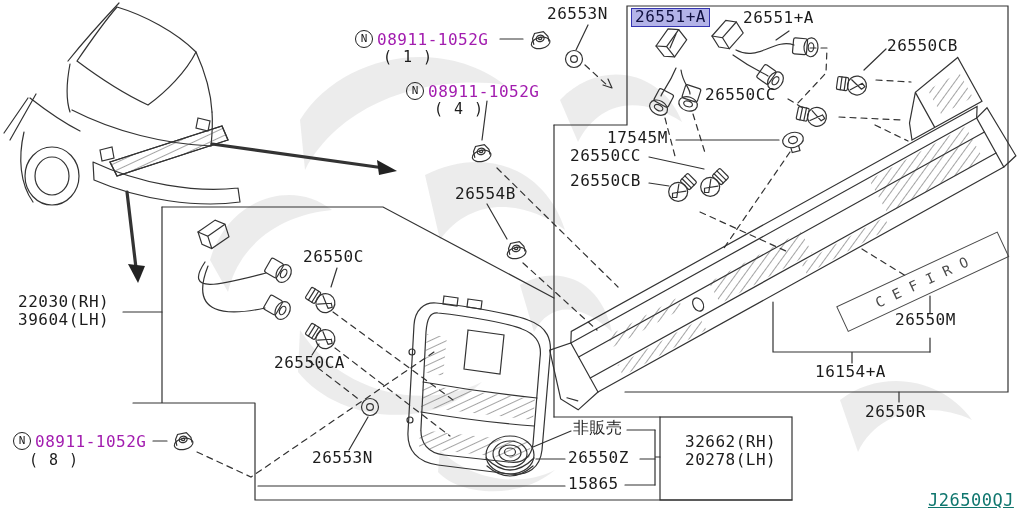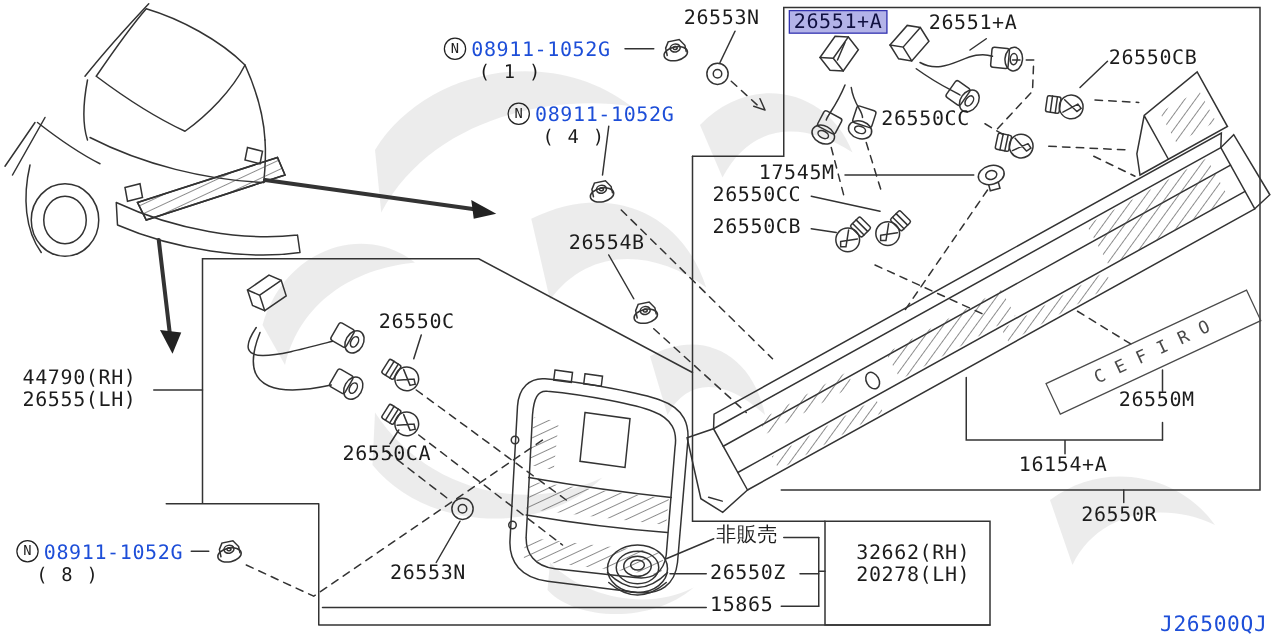--- a/index.html
+++ b/index.html
@@ -5,27 +5,27 @@
   html,body{margin:0;padding:0;background:#fff;}
   .stage{position:relative;width:1024px;height:511px;background:#ffffff;overflow:hidden;
          font-family:"DejaVu Sans Mono","Liberation Mono",monospace;}
   svg.art{position:absolute;left:0;top:0;z-index:1;}
   .lbl{position:absolute;z-index:2;font-size:16px;letter-spacing:.5px;color:#1c1c1c;
        white-space:nowrap;line-height:1.05;}
   .hl{background:rgba(116,116,214,0.55);border:1.5px solid #3434b0;padding:0 3px;color:#101040;}
   .fast{position:absolute;z-index:2;display:flex;align-items:flex-start;gap:4px;}
   .ncirc{display:inline-block;width:16px;height:16px;border:1.4px solid #222;border-radius:50%;
          font-size:11px;line-height:15px;text-align:center;color:#222;}
-  .fcode{font-size:16px;letter-spacing:.5px;color:#1d4ed8;white-space:nowrap;}
+  .fcode{font-size:16px;letter-spacing:.5px;color:#a21caf;white-space:nowrap;}
   .fqty{position:absolute;z-index:2;font-size:15px;color:#1c1c1c;letter-spacing:1px;white-space:nowrap;}
   .emblem{position:absolute;z-index:2;left:848px;top:304px;width:168px;height:26px;
           border:1.4px solid #4a4a4a;transform:rotate(-25deg);transform-origin:0% 100%;
           text-align:center;font-size:14px;letter-spacing:10px;padding-left:8px;color:#4a4a4a;
           line-height:26px;}
-  .code{position:absolute;z-index:2;font-size:17px;color:#1d4ed8;letter-spacing:.5px;}
+  .code{position:absolute;z-index:2;font-size:17px;color:#0f766e;letter-spacing:.5px;text-decoration:underline;}
 </style>
 </head>
 <body>
 
 <div class="stage">
 
 <svg class="art" width="1024" height="511" viewBox="0 0 1024 511" stroke="#333" fill="none" stroke-width="1.2" stroke-linecap="round">
   <defs>
     <pattern id="hat" width="7" height="7" patternUnits="userSpaceOnUse" patternTransform="rotate(65)">
       <line x1="0" y1="0" x2="0" y2="7" stroke="#4a4a4a" stroke-width="1"></line>
@@ -225,22 +225,22 @@
 <div class="lbl" style="left:547px;top:6px">26553N</div>
 <div class="lbl hl" style="left:631px;top:8px">26551+A</div>
 <div class="lbl" style="left:743px;top:10px">26551+A</div>
 <div class="lbl" style="left:887px;top:38px">26550CB</div>
 <div class="lbl" style="left:705px;top:87px">26550CC</div>
 <div class="lbl" style="left:607px;top:130px">17545M</div>
 <div class="lbl" style="left:570px;top:148px">26550CC</div>
 <div class="lbl" style="left:570px;top:173px">26550CB</div>
 <div class="lbl" style="left:455px;top:186px">26554B</div>
 <div class="lbl" style="left:303px;top:249px">26550C</div>
-<div class="lbl" style="left:18px;top:294px">44790(RH)</div>
-<div class="lbl" style="left:18px;top:312px">26555(LH)</div>
+<div class="lbl" style="left:18px;top:294px">22030(RH)</div>
+<div class="lbl" style="left:18px;top:312px">39604(LH)</div>
 <div class="lbl" style="left:274px;top:355px">26550CA</div>
 <div class="lbl" style="left:312px;top:450px">26553N</div>
 <div class="lbl" style="left:573px;top:420px">非販売</div>
 <div class="lbl" style="left:568px;top:450px">26550Z</div>
 <div class="lbl" style="left:568px;top:476px">15865</div>
 <div class="lbl" style="left:685px;top:434px">32662(RH)</div>
 <div class="lbl" style="left:685px;top:452px">20278(LH)</div>
 <div class="lbl" style="left:895px;top:312px">26550M</div>
 <div class="lbl" style="left:815px;top:364px">16154+A</div>
 <div class="lbl" style="left:865px;top:404px">26550R</div>

